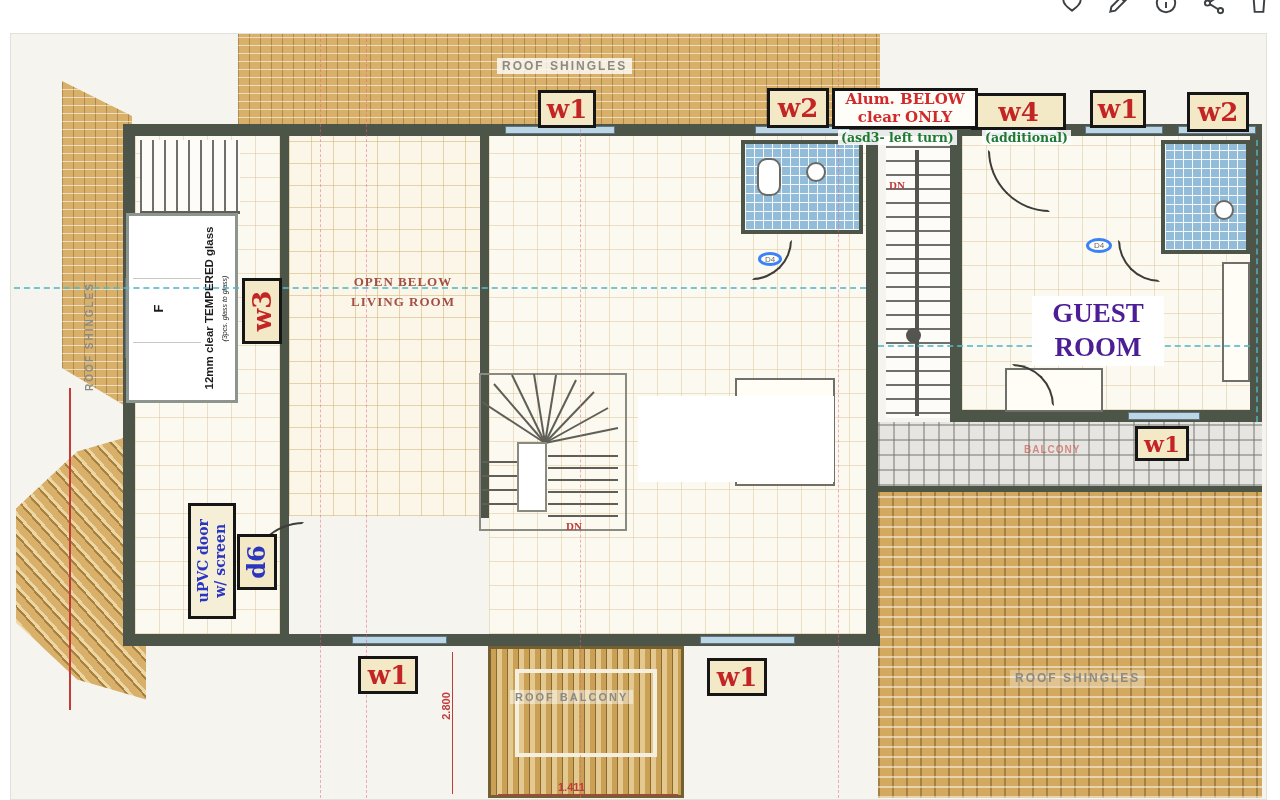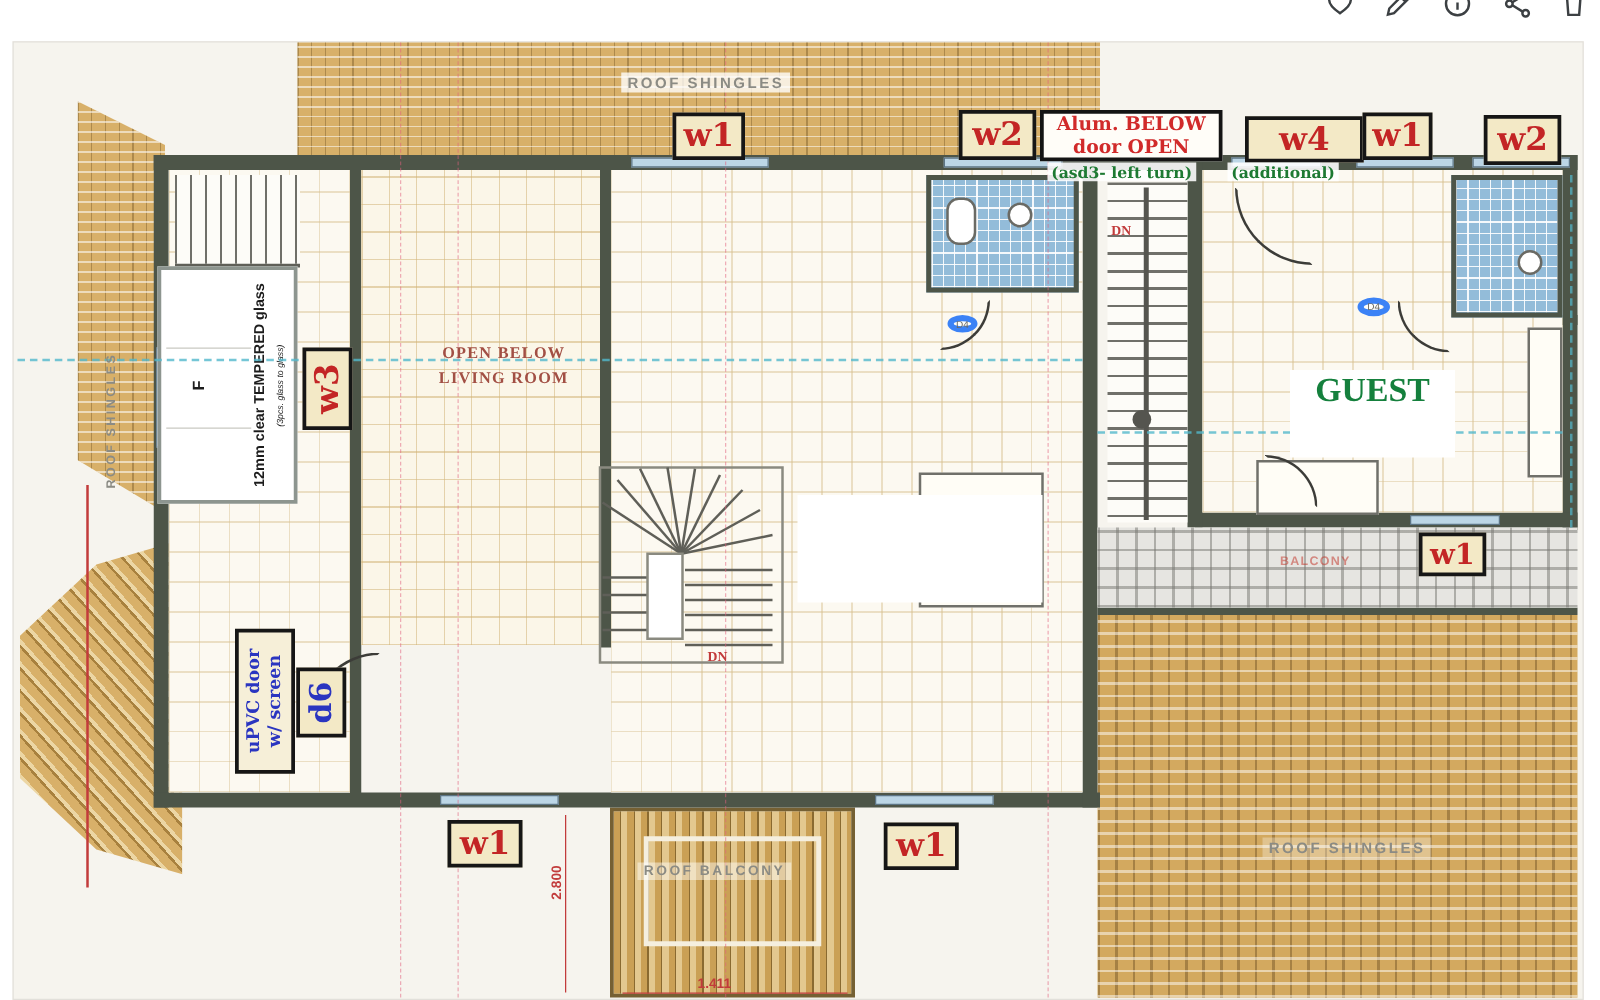--- a/index.html
+++ b/index.html
@@ -40,29 +40,29 @@
   .tag.blue{color:#2a35c0}
   .alum{position:absolute;display:flex;flex-direction:column;align-items:center;justify-content:center;
       background:#fffdf8;border:3px solid #141414;color:#d12a2a;font-family:"DejaVu Serif",serif;
       font-weight:bold;font-size:15px;line-height:1.15;text-align:center}
   .green-note{position:absolute;color:#1e7a33;font-family:"DejaVu Serif",serif;font-weight:bold;
       font-size:12.5px;background:rgba(255,255,255,.88);white-space:nowrap;padding:0 3px}
   .upvc{position:absolute;display:flex;align-items:center;justify-content:center;background:#f6efd8;
       border:3px solid #161616;color:#2a35c0;font-family:"DejaVu Serif",serif;font-weight:bold;
       font-size:14px;line-height:1.2;text-align:center}
   .upvc span{transform:rotate(-90deg);white-space:nowrap}
-  .roomlabel{position:absolute;font-family:"Liberation Serif",serif;font-weight:bold;color:#15803d;
-      text-align:center;background:#ffffff;display:flex;flex-direction:row;justify-content:center}
+  .roomlabel{position:absolute;font-family:"Liberation Serif",serif;font-weight:bold;color:#4c1d95;
+      text-align:center;background:#ffffff;display:flex;flex-direction:column;justify-content:center}
   .openbelow{position:absolute;color:#a24f44;font-family:"Liberation Serif",serif;font-weight:bold;
       font-size:13px;letter-spacing:1px;text-align:center;line-height:1.5}
   .roof-text{position:absolute;color:#8b8b84;font-weight:bold;letter-spacing:2px;font-size:12px;
       background:rgba(255,255,255,.78);padding:1px 5px;white-space:nowrap;font-family:"Liberation Sans",sans-serif}
   .roof-text.vert{background:transparent;transform:rotate(-90deg);transform-origin:center}
   .dn{position:absolute;color:#c23b3b;font-weight:bold;font-size:11px;font-family:"Liberation Serif",serif}
-  .d4{position:absolute;border:5px solid #3b82f6;border-radius:50%;color:#6a6a64;font-size:8px;
+  .d4{position:absolute;border:3px solid #3b82f6;border-radius:50%;color:#6a6a64;font-size:8px;
       display:flex;align-items:center;justify-content:center;background:rgba(255,255,255,.6)}
   .balcony{position:absolute;color:rgba(195,60,50,.55);font-size:10px;font-weight:bold;letter-spacing:1px}
   .dim{position:absolute;color:#c23b3b;font-size:11px;font-weight:bold;font-family:"Liberation Sans",sans-serif}
   .redline{position:absolute;background:#c23b3b}
   .hdash{position:absolute;height:0;border-top:2px dashed rgba(82,184,204,.8)}
   .vdash-pink{position:absolute;width:0;border-left:1px dashed rgba(225,95,125,.5)}
   .vdash-cyan{position:absolute;width:0;border-left:2px dashed rgba(82,184,204,.7)}
   .arc{position:absolute;border:2px solid transparent}
   .furn{position:absolute;border:2px solid #70706a;background:#fffdf6}
   
@@ -245,29 +245,30 @@
 <div class="d4" style="left:1086px;top:238px;width:26px;height:15px">D4</div>
 
 <div class="openbelow" style="left:348px;top:272px;width:110px">
   <div>OPEN BELOW</div>
   <div>LIVING ROOM</div>
 </div>
 <div class="roomlabel" style="left:638px;top:396px;width:196px;height:86px;font-size:30px;line-height:1.35">
 </div>
 <div class="roomlabel" style="left:1032px;top:296px;width:132px;height:70px;font-size:27px;line-height:1.25">
   <div>GUEST</div>
+  <div>ROOM</div>
 </div>
 
 <div class="tag" style="left:538px;top:90px;width:58px;height:38px">
     <span>w1</span>
   </div>
 <div class="tag" style="left:767px;top:88px;width:62px;height:40px">
     <span>w2</span>
   </div>
-<div class="tag" style="left:996px;top:93px;width:95px;height:37px">
+<div class="tag" style="left:971px;top:93px;width:95px;height:37px">
     <span>w4</span>
   </div>
 <div class="tag" style="left:1090px;top:90px;width:56px;height:38px">
     <span>w1</span>
   </div>
 <div class="tag" style="left:1187px;top:92px;width:62px;height:40px">
     <span>w2</span>
   </div>
 <div class="tag vert" style="left:242px;top:278px;width:40px;height:66px">
     <span>w3</span>
@@ -280,20 +281,20 @@
   </div>
 <div class="tag" style="left:707px;top:658px;width:60px;height:38px">
     <span>w1</span>
   </div>
 <div class="tag" style="left:1135px;top:426px;width:54px;height:35px;font-size:23px">
     <span>w1</span>
   </div>
 
 <div class="alum" style="left:832px;top:88px;width:146px;height:41px">
   <div>Alum. BELOW</div>
-  <div>door OPEN</div>
+  <div>clear ONLY</div>
 </div>
 <div class="green-note" style="left:838px;top:130px">(asd3- left turn)</div>
 <div class="green-note" style="left:982px;top:130px">(additional)</div>
 
 <div class="upvc" style="left:188px;top:503px;width:48px;height:116px">
   <span><span>uPVC door</span><br><span>w/ screen</span></span>
 </div>
 
 </body></html>

